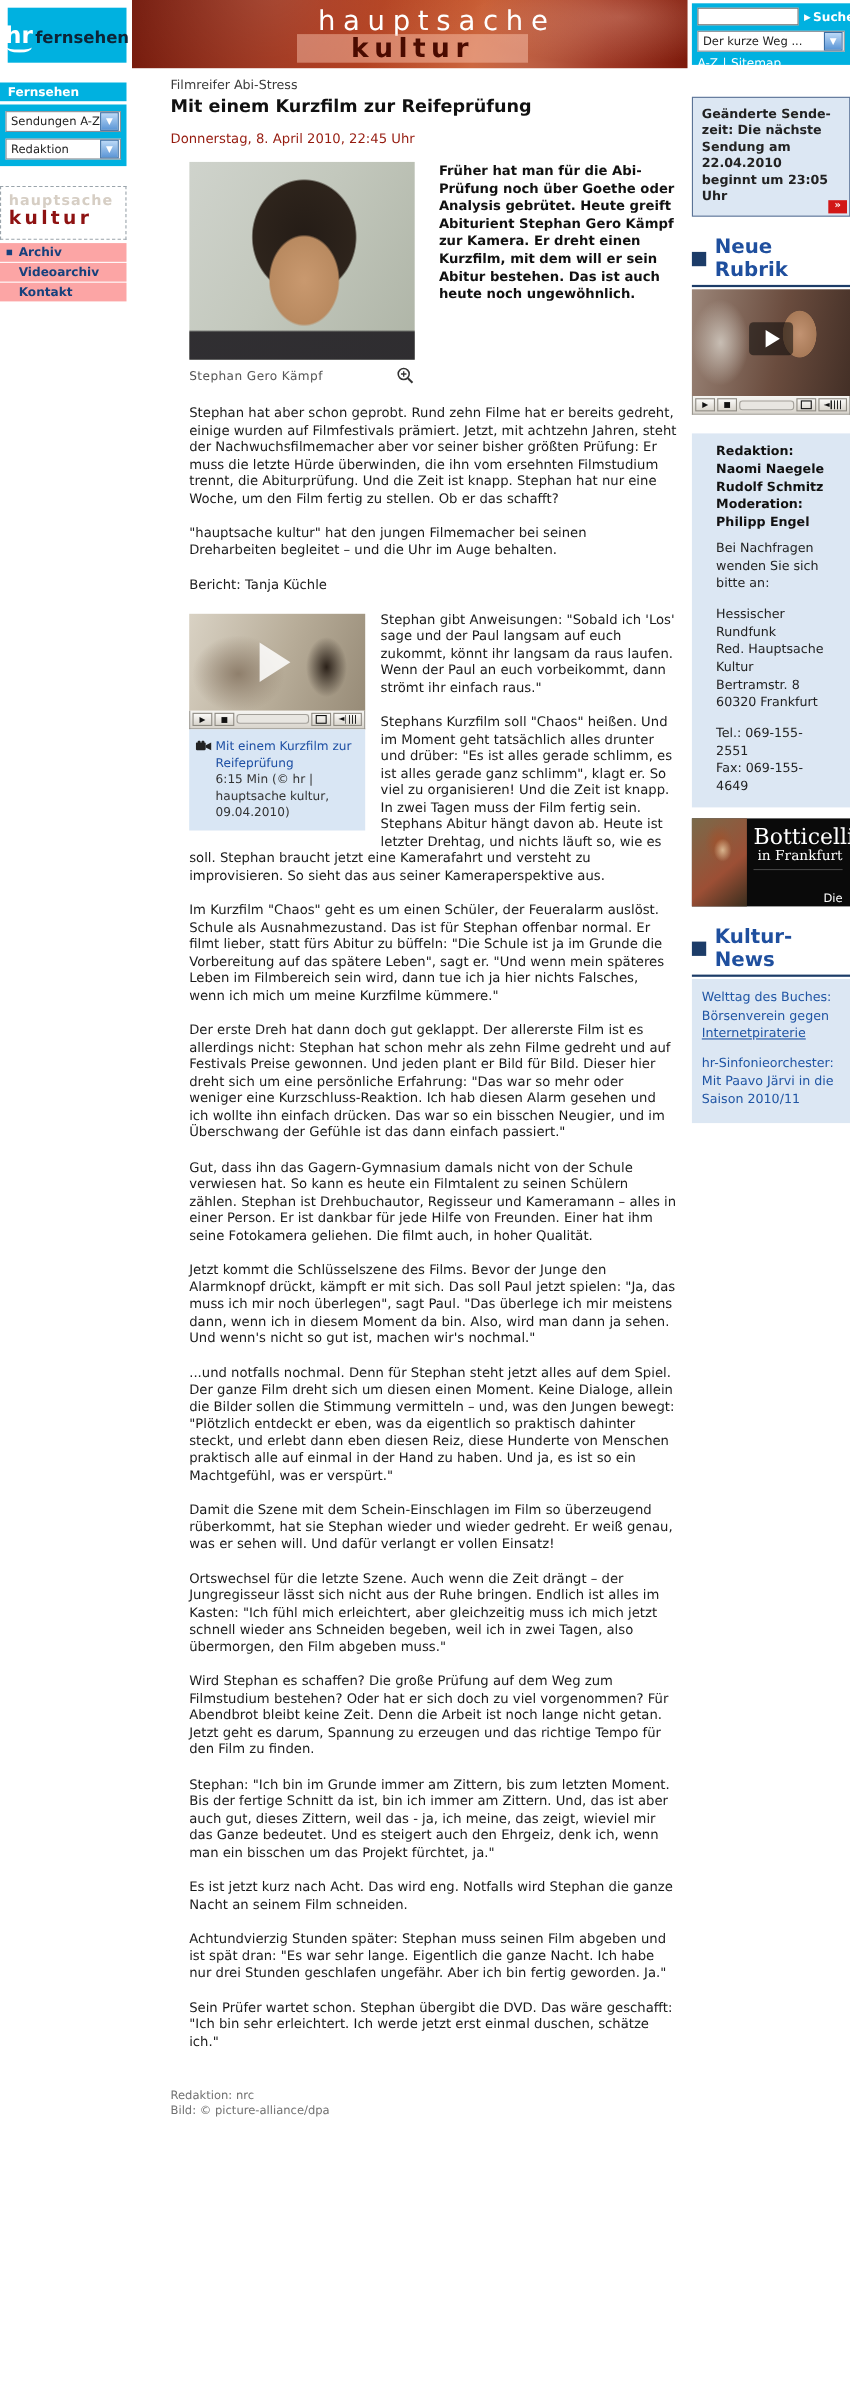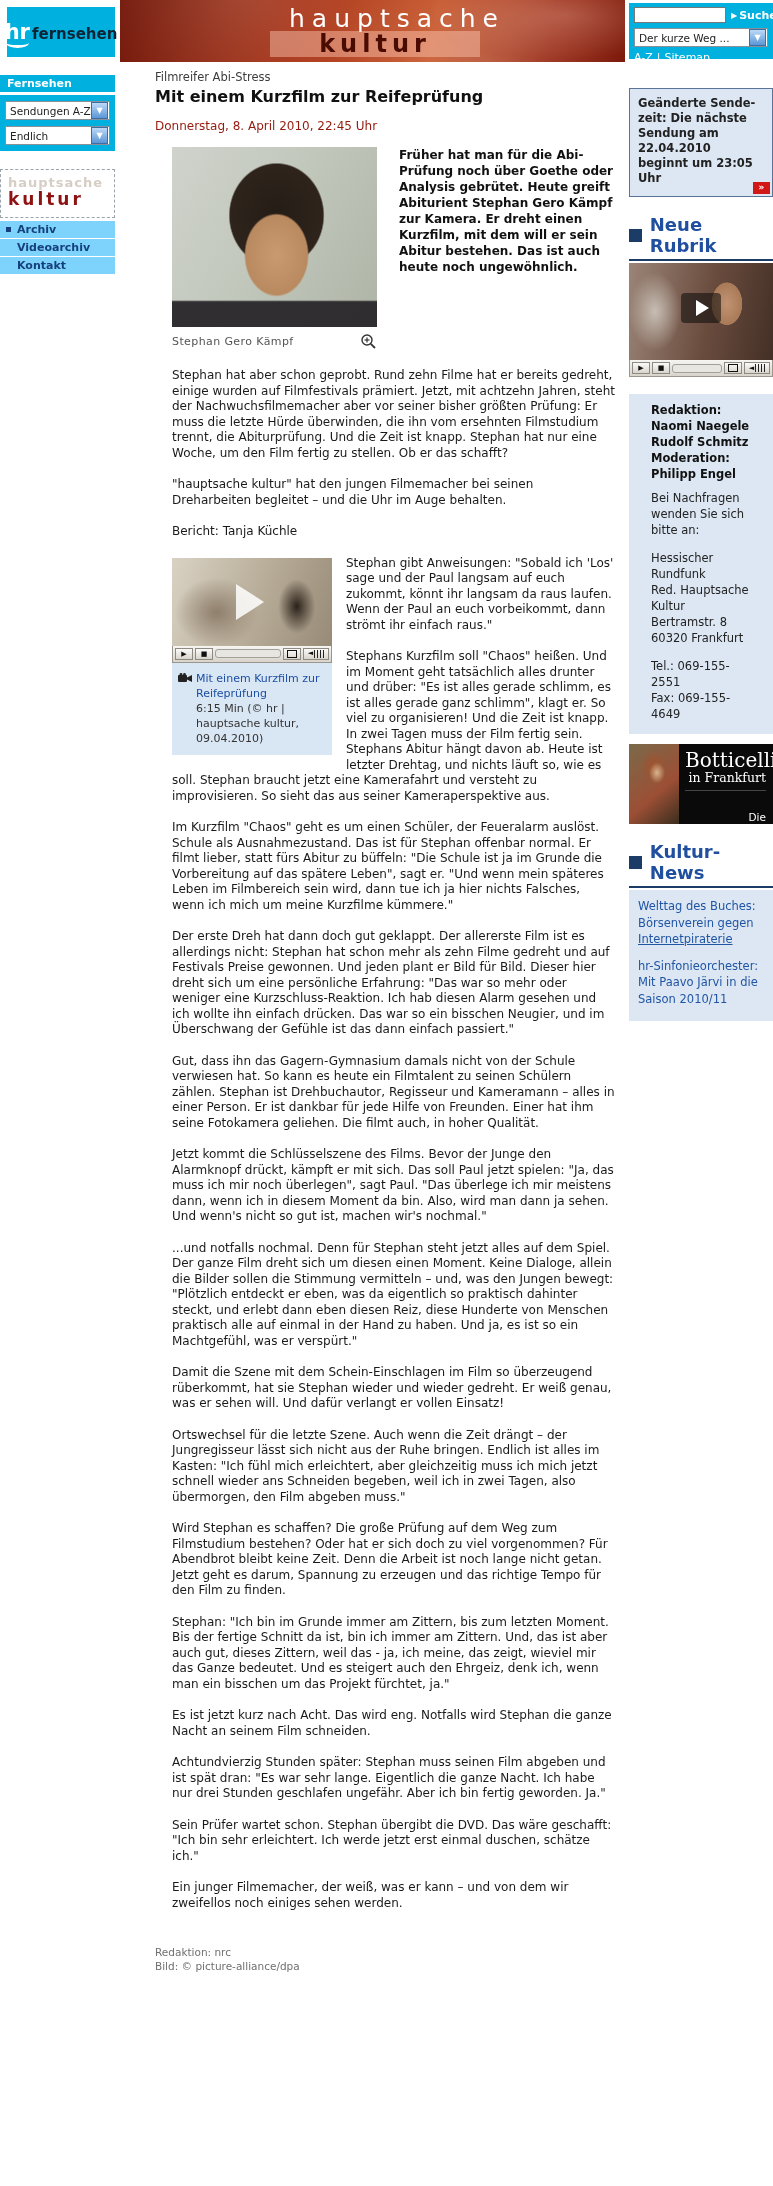--- a/index.html
+++ b/index.html
@@ -47,21 +47,21 @@
   .leftbar{position:absolute;left:0;top:75px;width:115px;}
   .fernsehen-bar{height:17px;background:#00b1e0;color:#fff;font-weight:bold;font-size:11px;
                  padding:2px 0 0 7px;box-sizing:border-box;line-height:14px;}
   .drop-panel{background:#00b1e0;padding:6px 5px;margin-top:3px;}
   .drop-panel .combo{margin-bottom:6px;}
   .drop-panel .combo:last-child{margin-bottom:0;}
   .hk-box{border:1px dashed #9aa4ab;margin-top:18px;padding:6px 7px 8px;background:#fff;}
   .hk-l1{font-size:13px;font-weight:bold;color:#d6cec4;letter-spacing:1px;line-height:14px;}
   .hk-l2{font-size:17px;font-weight:bold;color:#8e1212;letter-spacing:3px;line-height:19px;}
   .side-menu{margin-top:3px;}
-  .menu-row{position:relative;background:#7dd3fc;margin-bottom:1px;color:#16407c;font-weight:bold;
+  .menu-row{position:relative;background:#fca5a5;margin-bottom:1px;color:#16407c;font-weight:bold;
             font-size:11px;padding:2px 0 2px 17px;display:block;text-decoration:none;}
   .menu-sq{position:absolute;left:6px;top:6px;width:5px;height:5px;background:#16407c;}
 
   
   .main{margin:8px 160px 0 155px;width:460px;}
   .kicker{font-size:11.5px;color:#3c3c3c;}
   .title{font-size:16px;font-weight:bold;color:#111;margin-top:3px;}
   .date{font-size:12px;font-weight:normal;color:#951a0e;margin-top:13px;}
   .photo-wrap{margin:14px 0 0 17px;overflow:hidden;}
   .photo-col{float:left;width:205px;}
@@ -178,21 +178,21 @@
   </div>
 
   <div class="leftbar">
     <div class="fernsehen-bar">Fernsehen</div>
     <div class="drop-panel">
       <div class="combo">
         <span>Sendungen A-Z</span>
         <span class="combo-btn">▼</span>
       </div>
       <div class="combo">
-        <span>Endlich</span>
+        <span>Redaktion</span>
         <span class="combo-btn">▼</span>
       </div>
     </div>
     <div class="hk-box">
       <div class="hk-l1">hauptsache</div>
       <div class="hk-l2">kultur</div>
     </div>
     <div class="side-menu">
       <a class="menu-row">
         <span class="menu-sq"></span>
@@ -273,21 +273,20 @@
       <p>Gut, dass ihn das Gagern-Gymnasium damals nicht von der Schule verwiesen hat. So kann es heute ein Filmtalent zu seinen Schülern zählen. Stephan ist Drehbuchautor, Regisseur und Kameramann – alles in einer Person. Er ist dankbar für jede Hilfe von Freunden. Einer hat ihm seine Fotokamera geliehen. Die filmt auch, in hoher Qualität.</p>
       <p>Jetzt kommt die Schlüsselszene des Films. Bevor der Junge den Alarmknopf drückt, kämpft er mit sich. Das soll Paul jetzt spielen: "Ja, das muss ich mir noch überlegen", sagt Paul. "Das überlege ich mir meistens dann, wenn ich in diesem Moment da bin. Also, wird man dann ja sehen. Und wenn's nicht so gut ist, machen wir's nochmal."</p>
       <p>...und notfalls nochmal. Denn für Stephan steht jetzt alles auf dem Spiel. Der ganze Film dreht sich um diesen einen Moment. Keine Dialoge, allein die Bilder sollen die Stimmung vermitteln – und, was den Jungen bewegt: "Plötzlich entdeckt er eben, was da eigentlich so praktisch dahinter steckt, und erlebt dann eben diesen Reiz, diese Hunderte von Menschen praktisch alle auf einmal in der Hand zu haben. Und ja, es ist so ein Machtgefühl, was er verspürt."</p>
       <p>Damit die Szene mit dem Schein-Einschlagen im Film so überzeugend rüberkommt, hat sie Stephan wieder und wieder gedreht. Er weiß genau, was er sehen will. Und dafür verlangt er vollen Einsatz!</p>
       <p>Ortswechsel für die letzte Szene. Auch wenn die Zeit drängt – der Jungregisseur lässt sich nicht aus der Ruhe bringen. Endlich ist alles im Kasten: "Ich fühl mich erleichtert, aber gleichzeitig muss ich mich jetzt schnell wieder ans Schneiden begeben, weil ich in zwei Tagen, also übermorgen, den Film abgeben muss."</p>
       <p>Wird Stephan es schaffen? Die große Prüfung auf dem Weg zum Filmstudium bestehen? Oder hat er sich doch zu viel vorgenommen? Für Abendbrot bleibt keine Zeit. Denn die Arbeit ist noch lange nicht getan. Jetzt geht es darum, Spannung zu erzeugen und das richtige Tempo für den Film zu finden.</p>
       <p>Stephan: "Ich bin im Grunde immer am Zittern, bis zum letzten Moment. Bis der fertige Schnitt da ist, bin ich immer am Zittern. Und, das ist aber auch gut, dieses Zittern, weil das - ja, ich meine, das zeigt, wieviel mir das Ganze bedeutet. Und es steigert auch den Ehrgeiz, denk ich, wenn man ein bisschen um das Projekt fürchtet, ja."</p>
       <p>Es ist jetzt kurz nach Acht. Das wird eng. Notfalls wird Stephan die ganze Nacht an seinem Film schneiden.</p>
       <p>Achtundvierzig Stunden später: Stephan muss seinen Film abgeben und ist spät dran: "Es war sehr lange. Eigentlich die ganze Nacht. Ich habe nur drei Stunden geschlafen ungefähr. Aber ich bin fertig geworden. Ja."</p>
       <p>Sein Prüfer wartet schon. Stephan übergibt die DVD. Das wäre geschafft: "Ich bin sehr erleichtert. Ich werde jetzt erst einmal duschen, schätze ich."</p>
-      <p>Ein junger Filmemacher, der weiß, was er kann – und von dem wir zweifellos noch einiges sehen werden.</p>
     </div>
 
     <div class="foot">
       <div>Redaktion: nrc</div>
       <div>Bild: © picture-alliance/dpa</div>
     </div>
   </div>
 
   <div class="rightbar">
 

